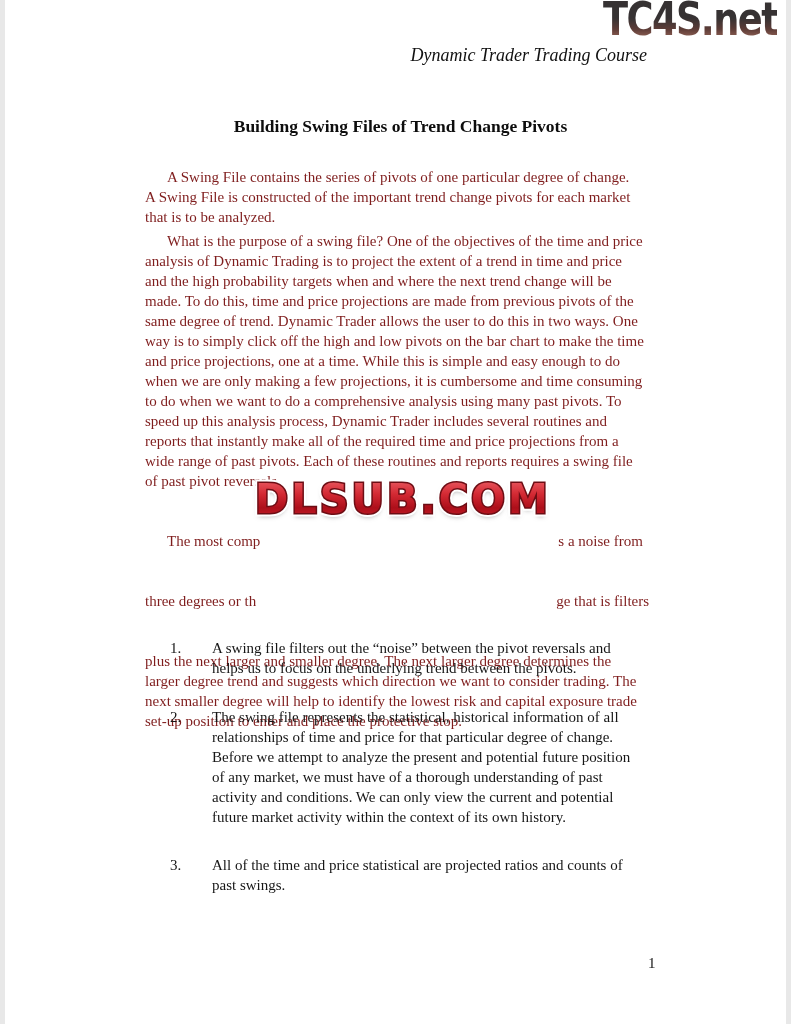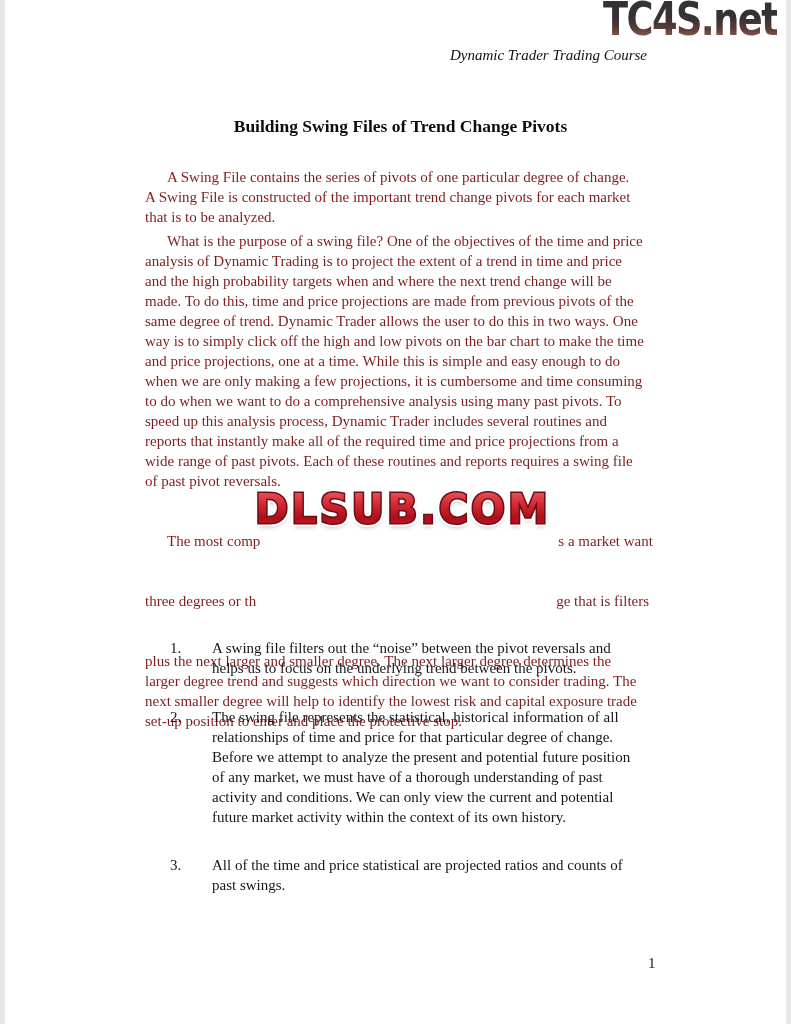--- a/index.html
+++ b/index.html
@@ -17,21 +17,21 @@
     transform:scaleX(.80);transform-origin:left top;
     background:linear-gradient(180deg,#363233 0%,#363233 48%,#5d3c37 72%,#9c6a5c 96%);
     -webkit-background-clip:text;background-clip:text;color:transparent;
   }
   .edge-glyph{
     position:absolute;left:783px;top:12px;width:7px;height:33px;
     background:linear-gradient(180deg,#363233 0%,#5d3c37 65%,#9c6a5c 100%);
   }
   .subtitle{
     position:absolute;right:139px;top:46px;
-    font-style:italic;font-size:15px;line-height:18px;color:#111;
+    font-style:italic;font-size:18px;line-height:18px;color:#111;
   }
 
   
   .doc-title{
     position:absolute;left:0;top:115px;width:791px;text-align:center;
     font-weight:bold;font-size:17.5px;line-height:22px;color:#0d0d0d;
   }
   .para{
     position:absolute;left:140px;font-size:15px;line-height:20px;
     white-space:pre;text-indent:22px;color:#7f1d1d;
@@ -54,21 +54,21 @@
   .list-item .txt{white-space:pre;margin-left:19px;}
   #li1{top:638px;}
   #li2{top:707px;}
   #li3{top:855px;}
 
   .page-number{
     position:absolute;left:643px;top:953px;font-size:15px;line-height:20px;
   }
 
   
-  .glossy{position:absolute;line-height:1;white-space:nowrap;font-family:"DejaVu Sans", sans-serif;font-weight:bold;margin-top:10px;}
+  .glossy{position:absolute;line-height:1;white-space:nowrap;font-family:"DejaVu Sans", sans-serif;font-weight:bold;}
   .glossy .layer{position:absolute;left:0;top:0;white-space:nowrap;}
   .glossy .base{position:relative;visibility:hidden;}
 
   .watermark{left:250px;top:479px;font-size:40px;letter-spacing:3px;}
   .watermark .glow{
     color:#ffffff;-webkit-text-stroke:7px #ffffff;
     text-shadow:0 3px 5px rgba(110,110,110,.65);
   }
   .watermark .outline{color:#6d0d14;-webkit-text-stroke:3px #6d0d14;}
   .watermark .fill{
@@ -109,21 +109,21 @@
 way is to simply click off the high and low pivots on the bar chart to make the time
 and price projections, one at a time. While this is simple and easy enough to do
 when we are only making a few projections, it is cumbersome and time consuming
 to do when we want to do a comprehensive analysis using many past pivots. To
 speed up this analysis process, Dynamic Trader includes several routines and
 reports that instantly make all of the required time and price projections from a
 wide range of past pivots. Each of these routines and reports requires a swing file
 of past pivot reversals.</div>
 
   <div class="para" id="p3">
-    <div class="line first"><span>The most comp</span><span class="wm-gap gap1"></span><span>s a market want</span></div>
+    <div class="line first"><span>The most comp</span><span class="wm-gap gap1"></span><span>s a noise from</span></div>
     <div class="line"><span>three degrees or th</span><span class="wm-gap gap2"></span><span>ge that is filters</span></div>
     <div class="rest">plus the next larger and smaller degree. The next larger degree determines the
 larger degree trend and suggests which direction we want to consider trading. The
 next smaller degree will help to identify the lowest risk and capital exposure trade
 set-up position to enter and place the protective stop.</div>
   </div>
 
   <div class="list-item" id="li1">
     <span class="num">1.</span>
     <span class="txt">A swing file filters out the “noise” between the pivot reversals and

